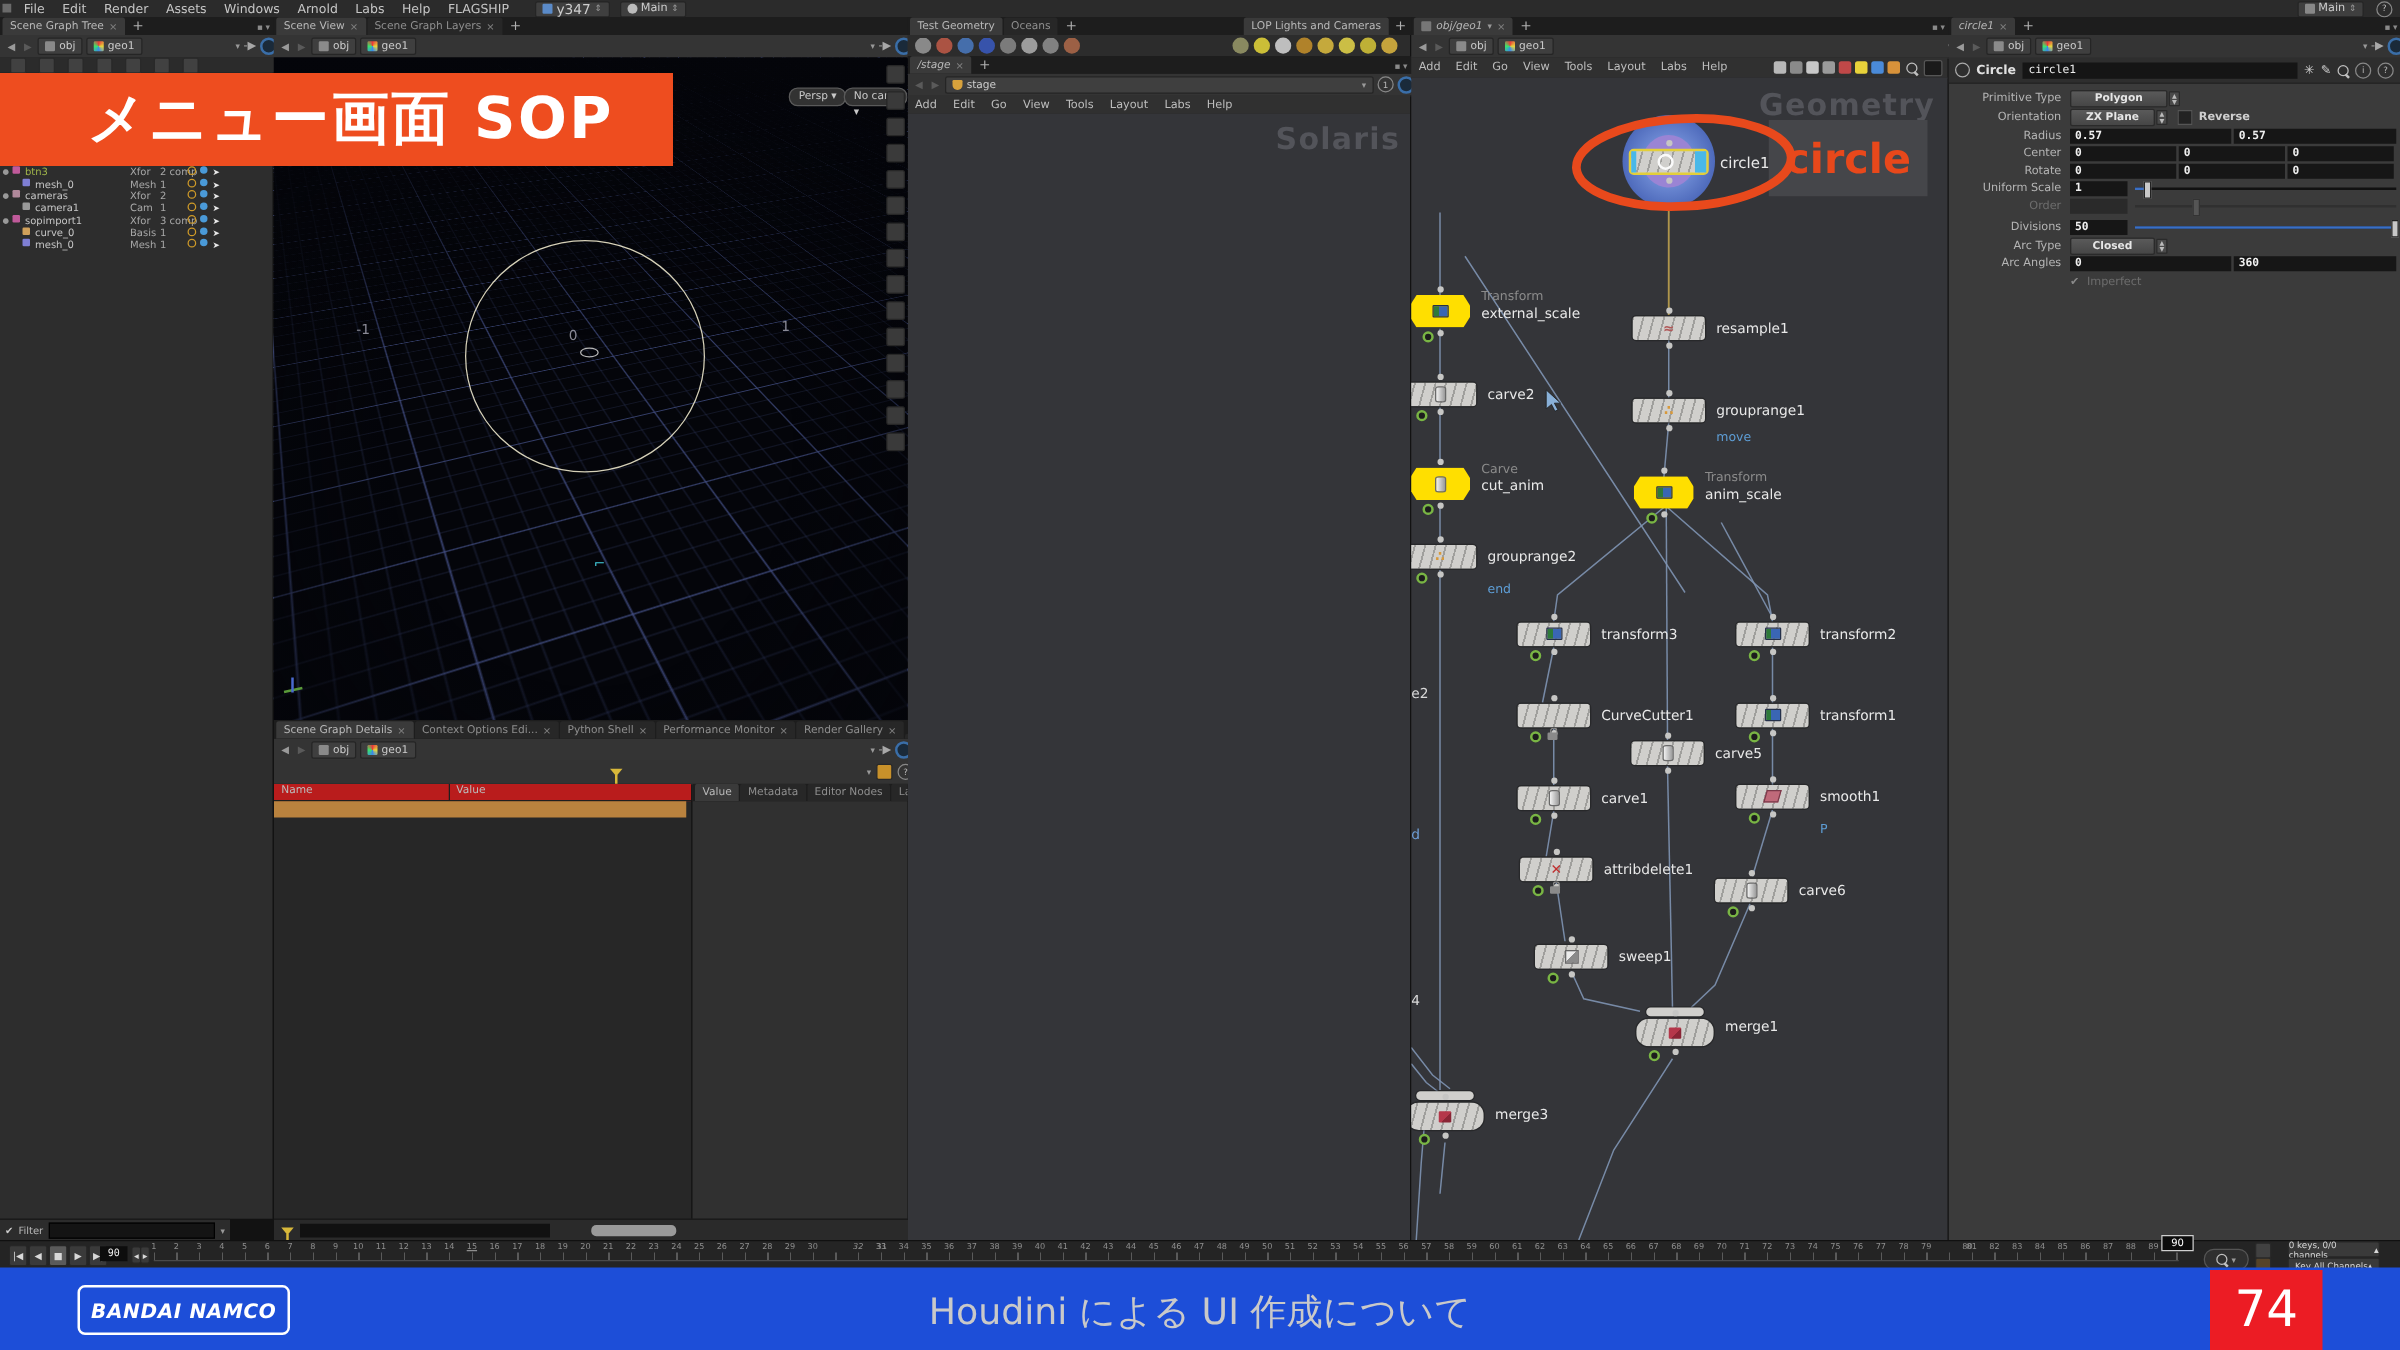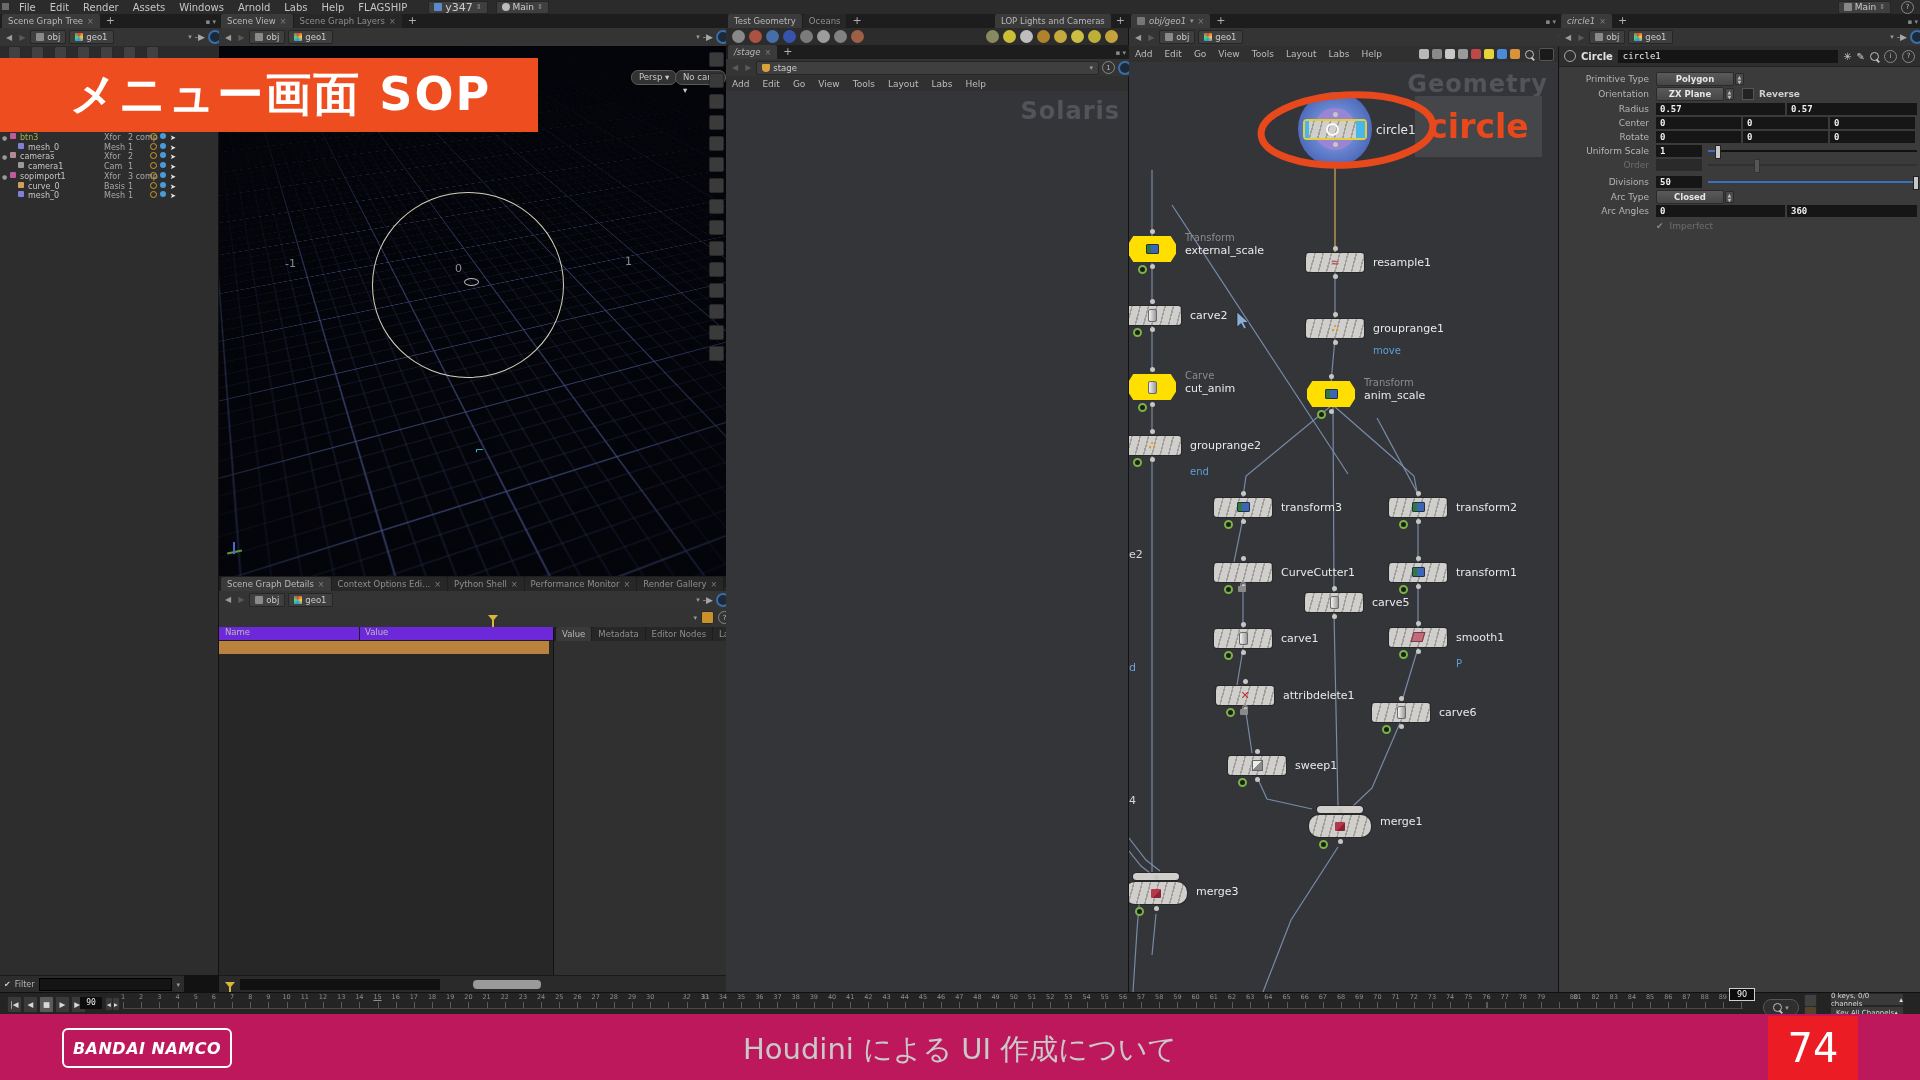--- a/index.html
+++ b/index.html
@@ -336,21 +336,21 @@
 </div>
 <div class="abs" id="details-toolbar" style="left:219px;top:608px;width:507px;height:19px;background:#333;display:flex;align-items:center;gap:4px;padding:0 5px;border-bottom:1px solid #222;">
   <span class="spacer" style="flex:0 0 260px;"></span>
   <span class="fun"></span>
   <span class="spacer"></span>
   <span class="ddcaret">▾</span>
   <span class="toolicon" style="background:#c8912a;"></span>
   <span class="circ1">?</span>
 </div>
 <div class="pane" style="left:219px;top:627px;width:334px;height:348px;background:#272727;">
-  <div class="abs" style="left:0;top:0;width:100%;height:13px;background:#6d28d9;border-bottom:1px solid #1e1e1e;font-size:8.5px;color:#bbb;">
+  <div class="abs" style="left:0;top:0;width:100%;height:13px;background:#b91c1c;border-bottom:1px solid #1e1e1e;font-size:8.5px;color:#bbb;">
     <span class="abs" style="left:6px;">Name</span>
     <span class="abs" style="left:146px;">Value</span>
     <span class="abs" style="left:140px;top:0;width:1px;height:13px;background:#1e1e1e;"></span>
   </div>
   <div class="abs" style="left:0;top:14px;width:330px;height:13px;background:#b9823e;"></div>
 </div>
 <div class="pane" style="left:554px;top:627px;width:172px;height:348px;background:#303030;">
   <div class="tabrow" id="details-subtabs" style="left:0;top:0;width:172px;height:14px;overflow:hidden;">
       <span class="tab">
         <i>Value</i>
@@ -953,21 +953,21 @@
   <span class="abs toolicon" style="left:1804px;top:1px;"></span>
   <span class="abs toolicon" style="left:1804px;top:13px;background:#55432a;"></span>
   <span class="abs tbtn" style="left:1830px;top:0px;width:72px;height:11px;"><span style="font-size:7px;">0 keys, 0/0 channels</span> ▴</span>
   <span class="abs tbtn" style="left:1830px;top:13px;width:72px;height:11px;"><span style="font-size:7px;">Key All Channels</span> ▴</span>
 </div>
 
 <div class="abs" style="left:0;top:58px;width:538px;height:74px;background:#ee4d1f;z-index:50;display:flex;align-items:center;">
   <span style="margin-left:70px;font-size:46px;font-weight:bold;color:#fff;letter-spacing:2px;white-space:nowrap;">メニュー画面 SOP</span>
 </div>
 
-<div class="abs" style="left:0;top:1014px;width:1920px;height:66px;background:#be185d;z-index:60;">
+<div class="abs" style="left:0;top:1014px;width:1920px;height:66px;background:#1d4ed8;z-index:60;">
   <div class="abs" style="left:62px;top:14px;width:166px;height:36px;border:2.5px solid #fff;border-radius:6px;display:flex;align-items:center;justify-content:center;">
     <span style="font-size:16px;font-weight:900;font-style:italic;color:#fff;letter-spacing:0.5px;">BANDAI NAMCO</span>
   </div>
   <div class="abs" style="left:0;top:16px;width:1920px;text-align:center;font-size:29px;color:#c9c9c9;">Houdini による UI 作成について</div>
   <div class="abs" style="left:1768px;top:2px;width:90px;height:64px;background:#ec1c24;display:flex;align-items:center;justify-content:center;">
     <span style="font-size:40px;color:#fff;">74</span>
   </div>
 </div>
 
 </body></html>

